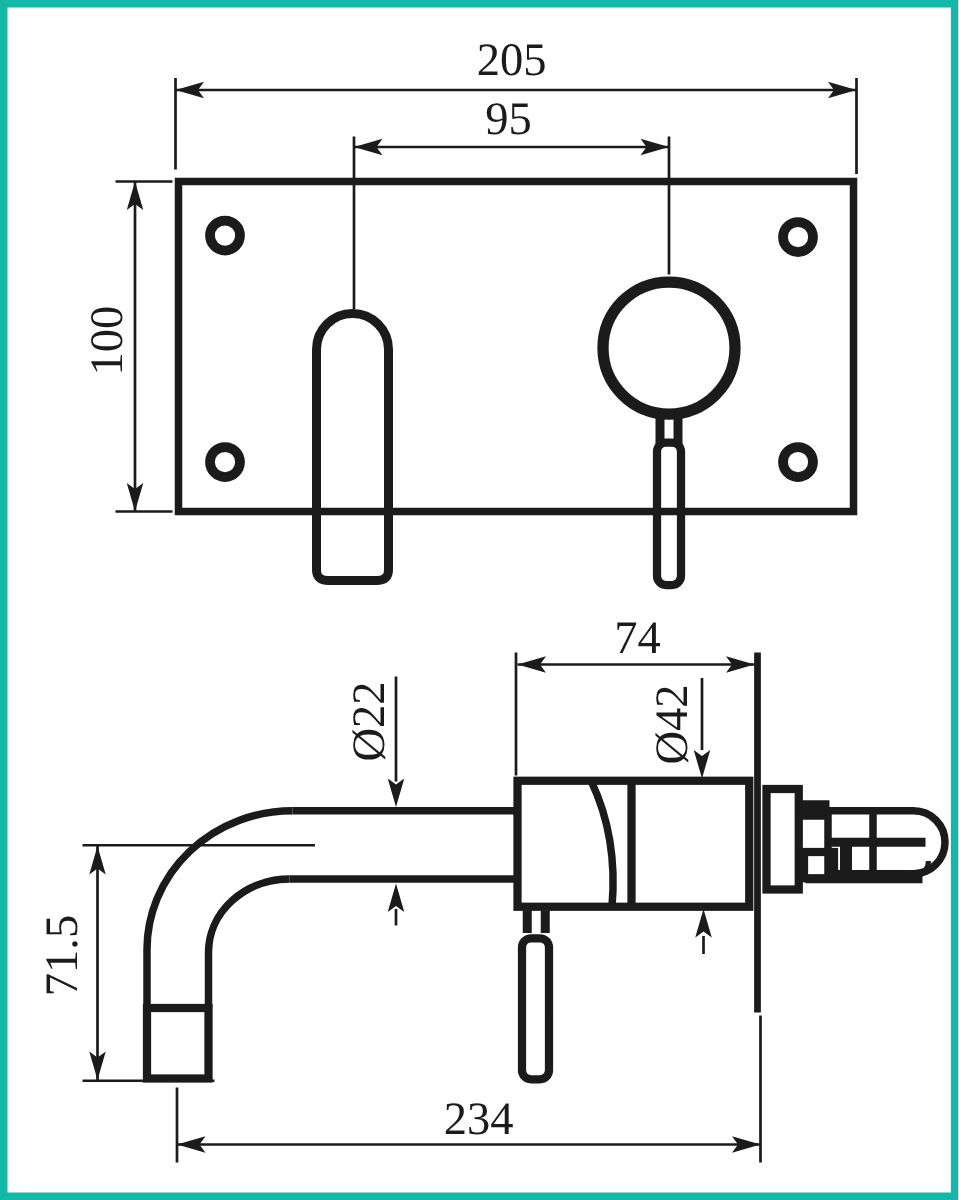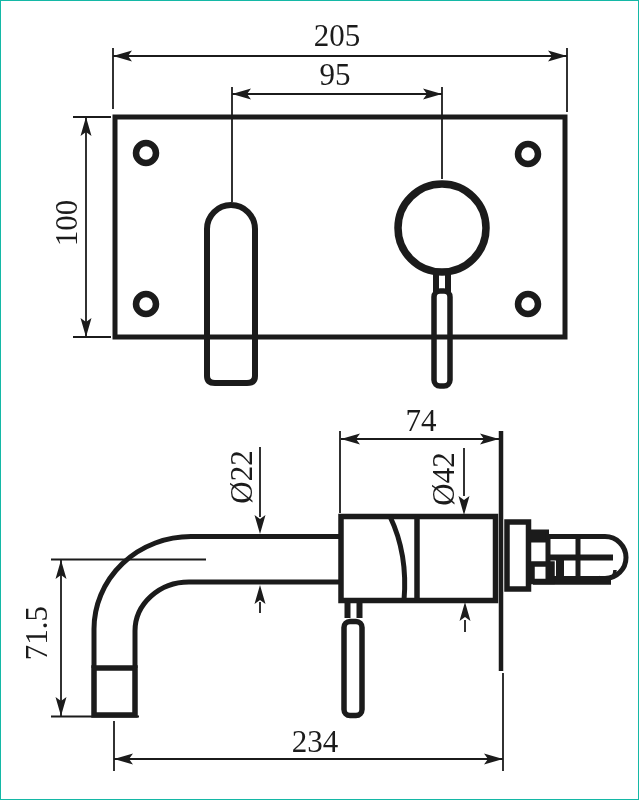--- a/index.html
+++ b/index.html
@@ -5,21 +5,21 @@
   html, body {
     margin: 0;
     padding: 0;
     background: #ffffff;
   }
   .canvas {
     position: relative;
     width: 639px;
     height: 800px;
     background: #ffffff;
-    border: 1px solid #14b8a6;
+    border: 5px solid #14b8a6;
     box-sizing: border-box;
     overflow: hidden;
   }
   svg {
     display: block;
   }
   svg text {
     font-family: "Liberation Serif", "DejaVu Serif", serif;
     font-size: 31px;
     fill: #1b1b1b;

